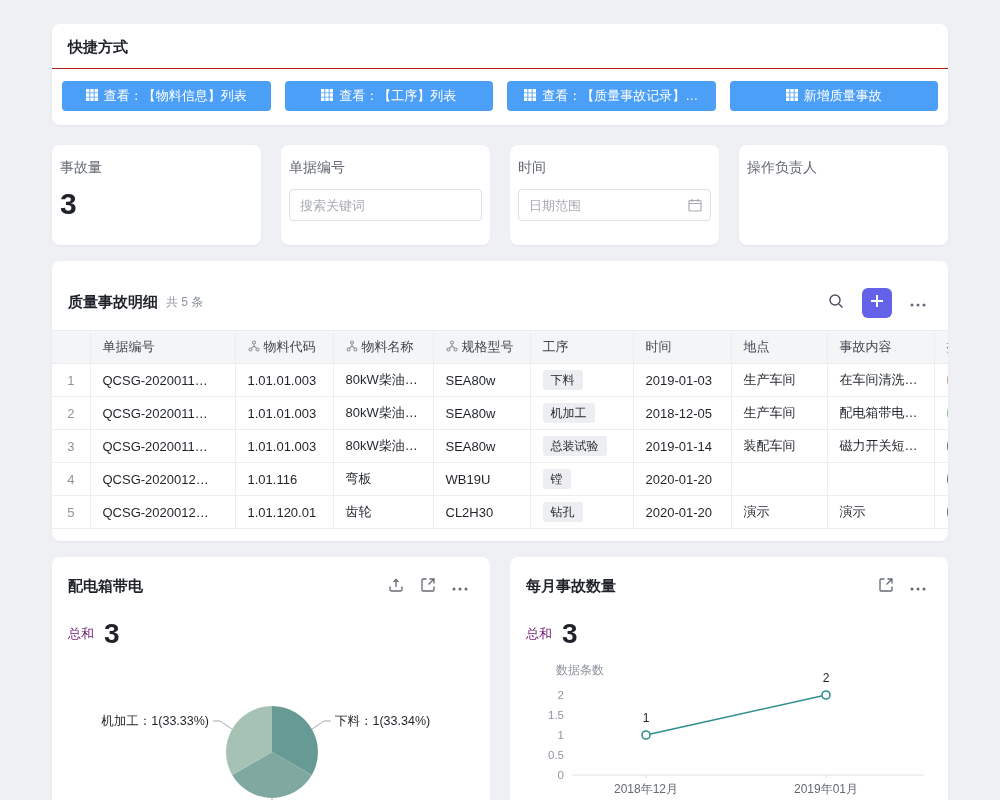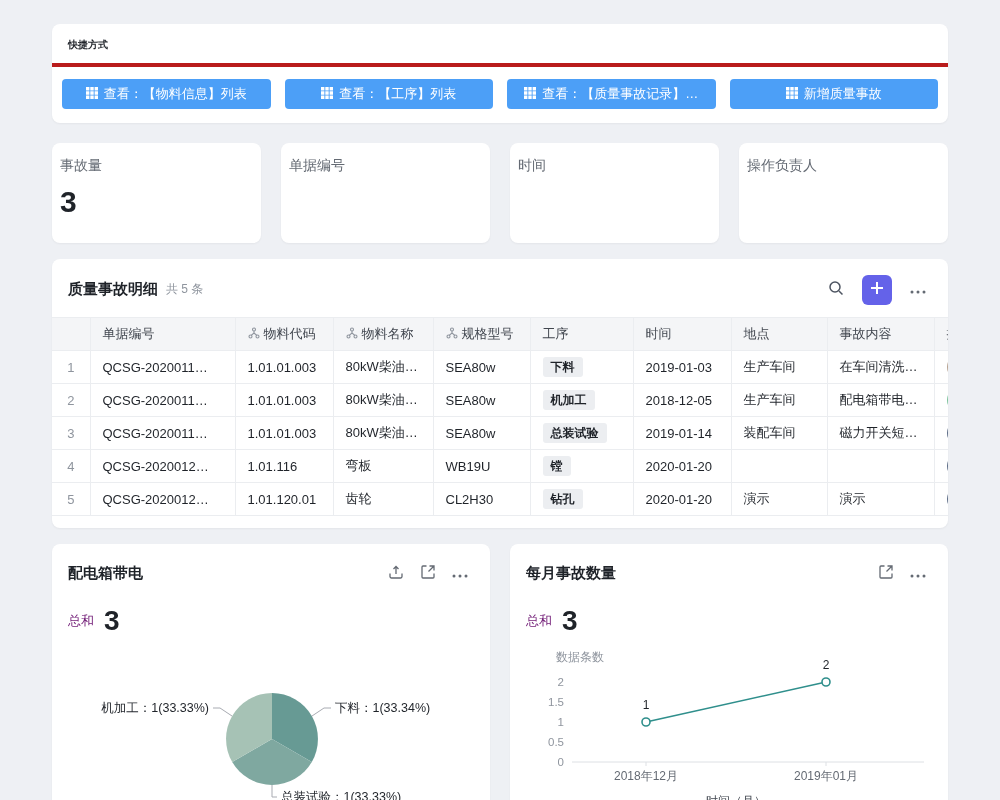--- a/index.html
+++ b/index.html
@@ -4,57 +4,57 @@
 <style>
   *{box-sizing:border-box}
   html,body{margin:0;padding:0}
   body{width:1000px;height:800px;overflow:hidden;background:#eef0f4;
        font-family:"Liberation Sans","DejaVu Sans",sans-serif;color:#1f2329;font-size:14px;}
   .page{padding:24px 52px 0;}
   .card{background:#fff;border-radius:8px;box-shadow:0 1px 2px rgba(31,35,41,.05);}
 
   
   .shortcuts{margin-bottom:20px;}
-  .sc-title{padding:14px 16px 11px;font-size:10px;font-weight:700;border-bottom:4px solid #b91c1c;}
+  .sc-title{padding:14px 16px 11px;font-size:15px;font-weight:700;border-bottom:1px solid #b91c1c;}
   .sc-body{display:flex;gap:14px;padding:12px 10px 14px;}
   .sc-btn{flex:1;height:30px;border:0;border-radius:4px;background:#4c9ff7;color:#fff;font-size:13px;
           font-family:inherit;display:flex;align-items:center;justify-content:center;gap:6px;cursor:pointer;
           white-space:nowrap;overflow:hidden;}
 
   
   .filter-row{display:grid;grid-template-columns:repeat(4,1fr);gap:20px;margin-bottom:16px;}
   .f-card{height:100px;padding:14px 8px;}
   .f-label{font-size:14px;color:#646a73;}
   .stat-value{font-size:30px;font-weight:700;margin-top:12px;line-height:1;}
   .f-control{margin-top:12px;position:relative;}
   .f-input{width:100%;height:32px;border:1px solid #dee0e3;border-radius:4px;padding:0 28px 0 10px;
            font-size:13px;font-family:inherit;color:#1f2329;outline:none;background:#fff;}
   .f-input.no-icon{padding-right:10px;}
   .f-input::placeholder{color:#a8abb2;}
   .f-select{width:100%;height:32px;border:1px solid #dee0e3;border-radius:4px;padding:0 28px 0 10px;
             font-size:13px;color:#a8abb2;display:flex;align-items:center;cursor:pointer;background:#fff;}
   .ctl-icon{position:absolute;right:9px;top:50%;transform:translateY(-50%);display:flex;}
 
   
-  .table-card{margin-bottom:16px;overflow:hidden;padding-top:15px;padding-bottom:12px;}
+  .table-card{margin-bottom:16px;overflow:hidden;padding-top:26px;padding-bottom:12px;}
   .tc-head{display:flex;align-items:center;padding:0 16px 12px;}
   .tc-title{font-size:15px;font-weight:700;}
   .tc-count{font-size:12px;color:#8f959e;margin-left:8px;}
   .tc-actions{margin-left:auto;display:flex;align-items:center;gap:6px;}
   .icon-btn{border:0;background:none;padding:6px;display:flex;cursor:pointer;border-radius:4px;}
   .add-btn{width:30px;height:30px;border:0;border-radius:6px;background:#6462e9;display:flex;
            align-items:center;justify-content:center;cursor:pointer;margin:0 6px;}
   .tbl-wrap{overflow:hidden;width:100%;}
   table{border-collapse:collapse;table-layout:fixed;width:972px;font-size:13px;}
   th,td{border-right:1px solid #ebedf0;border-bottom:1px solid #ebedf0;padding:0 12px;height:33px;
         text-align:left;white-space:nowrap;overflow:hidden;font-weight:400;}
   thead th{background:#f4f5f7;border-top:1px solid #ebedf0;color:#41464f;}
   td{color:#1f2329;}
   .idx-cell{color:#8f959e;text-align:center;padding:0 4px;}
-  .tag{display:inline-block;background:#eceef1;border-radius:3px;padding:2px 8px;font-size:12px;line-height:16px;font-weight:bold;}
+  .tag{display:inline-block;background:#eceef1;border-radius:3px;padding:2px 8px;font-size:12px;line-height:16px;}
   .avatar{display:inline-block;width:24px;height:24px;border-radius:50%;vertical-align:middle;}
   .rel{display:inline-flex;margin-right:4px;vertical-align:-1px;}
 
   
   .charts-row{display:grid;grid-template-columns:1fr 1fr;gap:20px;}
   .chart-card{height:360px;padding:14px 16px;}
   .ch-head{display:flex;align-items:center;}
   .ch-title{font-size:15px;font-weight:700;}
   .ch-actions{margin-left:auto;display:flex;align-items:center;gap:4px;}
   .total-row{margin-top:18px;display:flex;align-items:center;gap:10px;}
@@ -107,23 +107,35 @@
     </div>
   </section>
 
   <div class="filter-row">
     <section class="card f-card">
       <div class="f-label">事故量</div>
       <div class="stat-value">3</div>
     </section>
     <section class="card f-card">
       <div class="f-label">单据编号</div>
+      <div class="f-control">
+        <input class="f-input no-icon" type="text" placeholder="搜索关键词" style="">
+      </div>
     </section>
     <section class="card f-card">
       <div class="f-label">时间</div>
+      <div class="f-control">
+        <input class="f-input" type="text" placeholder="日期范围" style="">
+        <span class="ctl-icon">
+          <svg width="14" height="14" viewBox="0 0 14 14" fill="none" stroke="#a8abb2" stroke-width="1.2">
+              <rect x="1" y="2.5" width="12" height="10.5" rx="1"></rect>
+              <path d="M1 5.5h12M4 1v3M10 1v3"></path>
+            </svg>
+        </span>
+      </div>
     </section>
     <section class="card f-card">
       <div class="f-label">操作负责人</div>
     </section>
   </div>
 
   <section class="card table-card">
     <div class="tc-head">
       <span class="tc-title">质量事故明细</span>
       <span class="tc-count">共 5 条</span>

